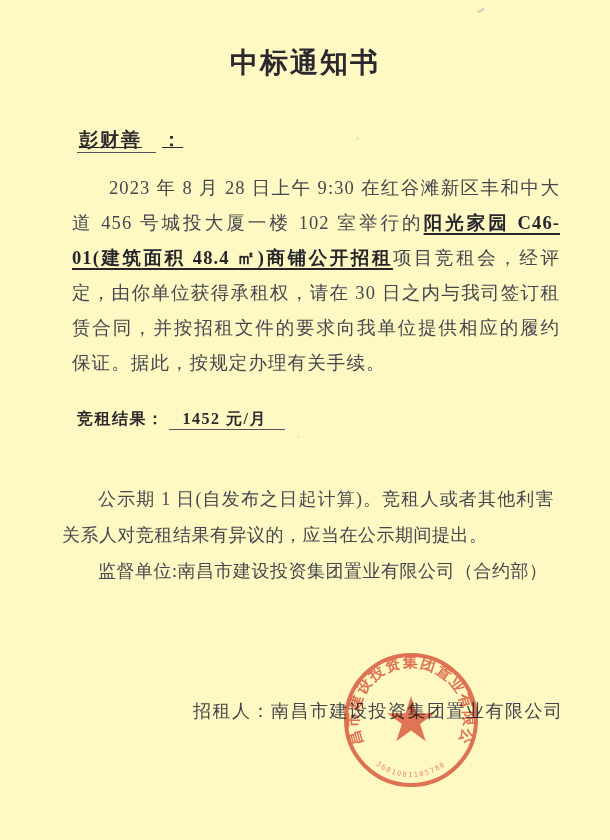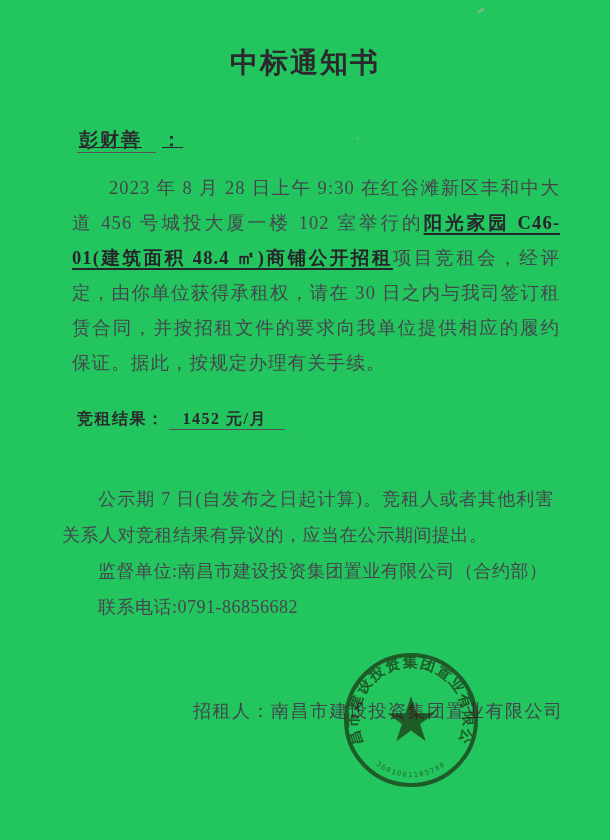--- a/index.html
+++ b/index.html
@@ -1,17 +1,17 @@
 <!DOCTYPE html>
 <html><head>
 <meta charset="utf-8">
 <style>
   html,body{margin:0;padding:0;background:#ffffff;}
   .page{
-    position:relative;width:610px;height:840px;background:#22c55e;overflow:hidden;
+    position:relative;width:610px;height:840px;background:#fef9c3;overflow:hidden;
     font-family:"Liberation Serif","DejaVu Serif",serif;color:#44444c;
   }
   .title{
     position:absolute;top:44px;left:0;right:0;margin:0;text-align:center;
     font-size:28px;font-weight:bold;letter-spacing:2px;color:#2b292d;
   }
   .addressee{
     position:absolute;top:127px;left:77px;font-size:19px;font-weight:bold;color:#2b292d;
     letter-spacing:2px;
     text-decoration:underline;
@@ -76,23 +76,22 @@
     <span class="name">彭财善</span><span class="colon">：</span>
   </div>
 
   <p class="para1"><span>2023 年 8 月 28 日上午 9:30 在红谷滩新区丰和中大道 456 号城投大厦一楼 102 室举行的</span><span class="bold-u">阳光家园 C46-01(建筑面积 48.4 ㎡)商铺公开招租</span><span>项目竞租会，经评定，由你单位获得承租权，请在 30 日之内与我司签订租赁合同，并按招租文件的要求向我单位提供相应的履约保证。据此，按规定办理有关手续。</span></p>
 
   <div class="result">
     <span class="label">竞租结果：</span><span class="value">1452 元/月</span>
   </div>
 
   <div class="para2">
-    <p>公示期 7 日(自发布之日起计算)。竞租人或者其他利害关系人对竞租结果有异议的，应当在公示期间提出。</p>
+    <p>公示期 1 日(自发布之日起计算)。竞租人或者其他利害关系人对竞租结果有异议的，应当在公示期间提出。</p>
     <p>监督单位:南昌市建设投资集团置业有限公司（合约部）</p>
-    <p>联系电话:0791-86856682</p>
   </div>
 
   <div class="sig-line">
     <span>招租人：</span><span>南昌市建设投资集团置业有限公司</span>
   </div>
 
 
   <svg class="stamp" viewBox="0 0 140 140" xmlns="http://www.w3.org/2000/svg">
     <circle class="ring" cx="70" cy="70" r="65"></circle>
     <path id="sealTopArc" d="M 26.6 100.4 A 53 53 0 1 1 113.4 100.4" fill="none"></path>

